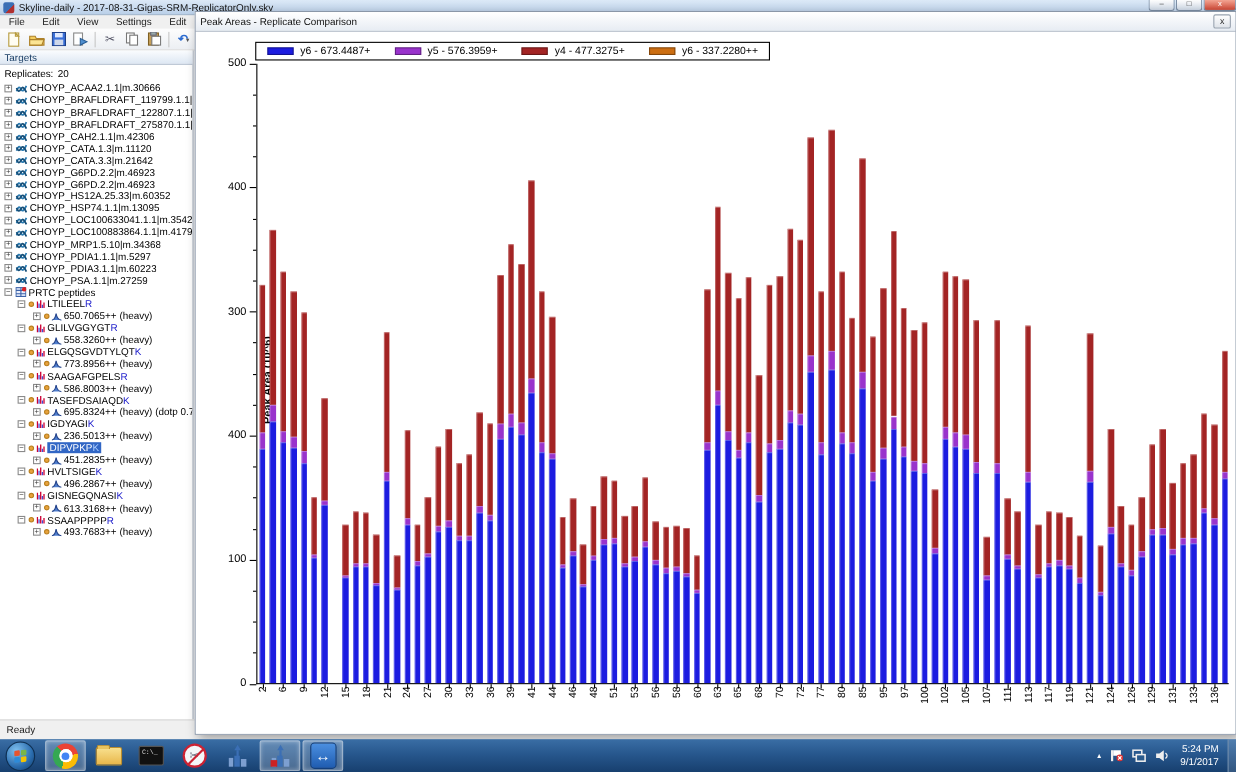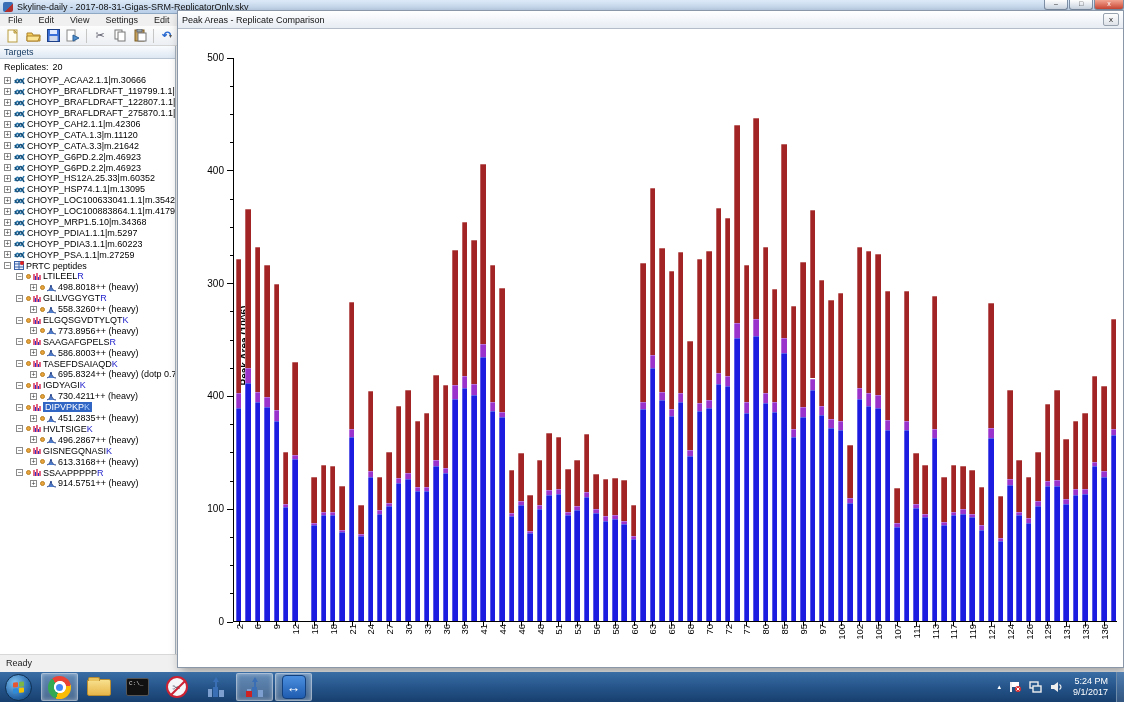--- a/index.html
+++ b/index.html
@@ -328,21 +328,21 @@
           <path d="M2.5 8 V4 M5.5 8 V5" stroke="#33c" stroke-width="1"></path>
         </svg>
         <span class="lbl ">LTILEEL<span class="term">R</span></span>
       </div>
       <div class="tree-row" style="padding-left:30px">
         <span class="exp">+</span>
         <span class="dot"></span>
         <svg class="ticon" width="9" height="9">
           <path d="M0 8 Q3 8 4 2 Q5 8 9 8" fill="#4f7fd0" stroke="#26458c"></path>
         </svg>
-        <span class="lbl ">498.8018++ (heavy)</span>
+        <span class="lbl ">650.7065++ (heavy)</span>
       </div>
       <div class="tree-row" style="padding-left:16px">
         <span class="exp">−</span>
         <span class="dot"></span>
         <svg class="ticon" width="8" height="9">
           <path d="M1 8 V2 M4 8 V1 M7 8 V3" stroke="#c03" stroke-width="1.2"></path>
           <path d="M2.5 8 V4 M5.5 8 V5" stroke="#33c" stroke-width="1"></path>
         </svg>
         <span class="lbl ">GLILVGGYGT<span class="term">R</span></span>
       </div>
@@ -413,21 +413,21 @@
           <path d="M2.5 8 V4 M5.5 8 V5" stroke="#33c" stroke-width="1"></path>
         </svg>
         <span class="lbl ">IGDYAGI<span class="term">K</span></span>
       </div>
       <div class="tree-row" style="padding-left:30px">
         <span class="exp">+</span>
         <span class="dot"></span>
         <svg class="ticon" width="9" height="9">
           <path d="M0 8 Q3 8 4 2 Q5 8 9 8" fill="#4f7fd0" stroke="#26458c"></path>
         </svg>
-        <span class="lbl ">730.4211++ (heavy)</span>
+        <span class="lbl ">236.5013++ (heavy)</span>
       </div>
       <div class="tree-row" style="padding-left:16px">
         <span class="exp">−</span>
         <span class="dot"></span>
         <svg class="ticon" width="8" height="9">
           <path d="M1 8 V2 M4 8 V1 M7 8 V3" stroke="#c03" stroke-width="1.2"></path>
           <path d="M2.5 8 V4 M5.5 8 V5" stroke="#33c" stroke-width="1"></path>
         </svg>
         <span class="lbl sel">DIPVPKP<span class="term">K</span></span>
       </div>
@@ -481,35 +481,53 @@
           <path d="M2.5 8 V4 M5.5 8 V5" stroke="#33c" stroke-width="1"></path>
         </svg>
         <span class="lbl ">SSAAPPPPP<span class="term">R</span></span>
       </div>
       <div class="tree-row" style="padding-left:30px">
         <span class="exp">+</span>
         <span class="dot"></span>
         <svg class="ticon" width="9" height="9">
           <path d="M0 8 Q3 8 4 2 Q5 8 9 8" fill="#4f7fd0" stroke="#26458c"></path>
         </svg>
-        <span class="lbl ">914.5751++ (heavy)</span>
+        <span class="lbl ">493.7683++ (heavy)</span>
       </div>
     </div>
 </div>
 
 <div class="statusbar">
   <span>Ready</span>
 </div>
 
 <div class="fwin">
   <div class="fw-title">
     <span>Peak Areas - Replicate Comparison</span>
     <div class="fw-close">x</div>
   </div>
   <div class="fw-content">
+    <div class="legend" id="legend">
+        <span class="lg-item">
+          <span class="swatch" style="background:#1c1ce0"></span>
+          <span class="lg-label">y6 - 673.4487+</span>
+        </span>
+        <span class="lg-item">
+          <span class="swatch" style="background:#9933cc"></span>
+          <span class="lg-label">y5 - 576.3959+</span>
+        </span>
+        <span class="lg-item">
+          <span class="swatch" style="background:#a32424"></span>
+          <span class="lg-label">y4 - 477.3275+</span>
+        </span>
+        <span class="lg-item">
+          <span class="swatch" style="background:#cc6e12"></span>
+          <span class="lg-label">y6 - 337.2280++</span>
+        </span>
+      </div>
     <div class="plot" id="plot">
       <div class="ytitle">Peak Area (10^6)</div>
     <div class="ymajor" style="top:563.5px"></div>
         <div class="ylab" style="top:558px">0</div>
         <div class="yminor" style="top:535.3px"></div>
         <div class="yminor" style="top:507.1px"></div>
         <div class="yminor" style="top:478.9px"></div>
         <div class="ymajor" style="top:450.70000000000005px"></div>
         <div class="ylab" style="top:445.20000000000005px">100</div>
         <div class="yminor" style="top:422.5px"></div>

